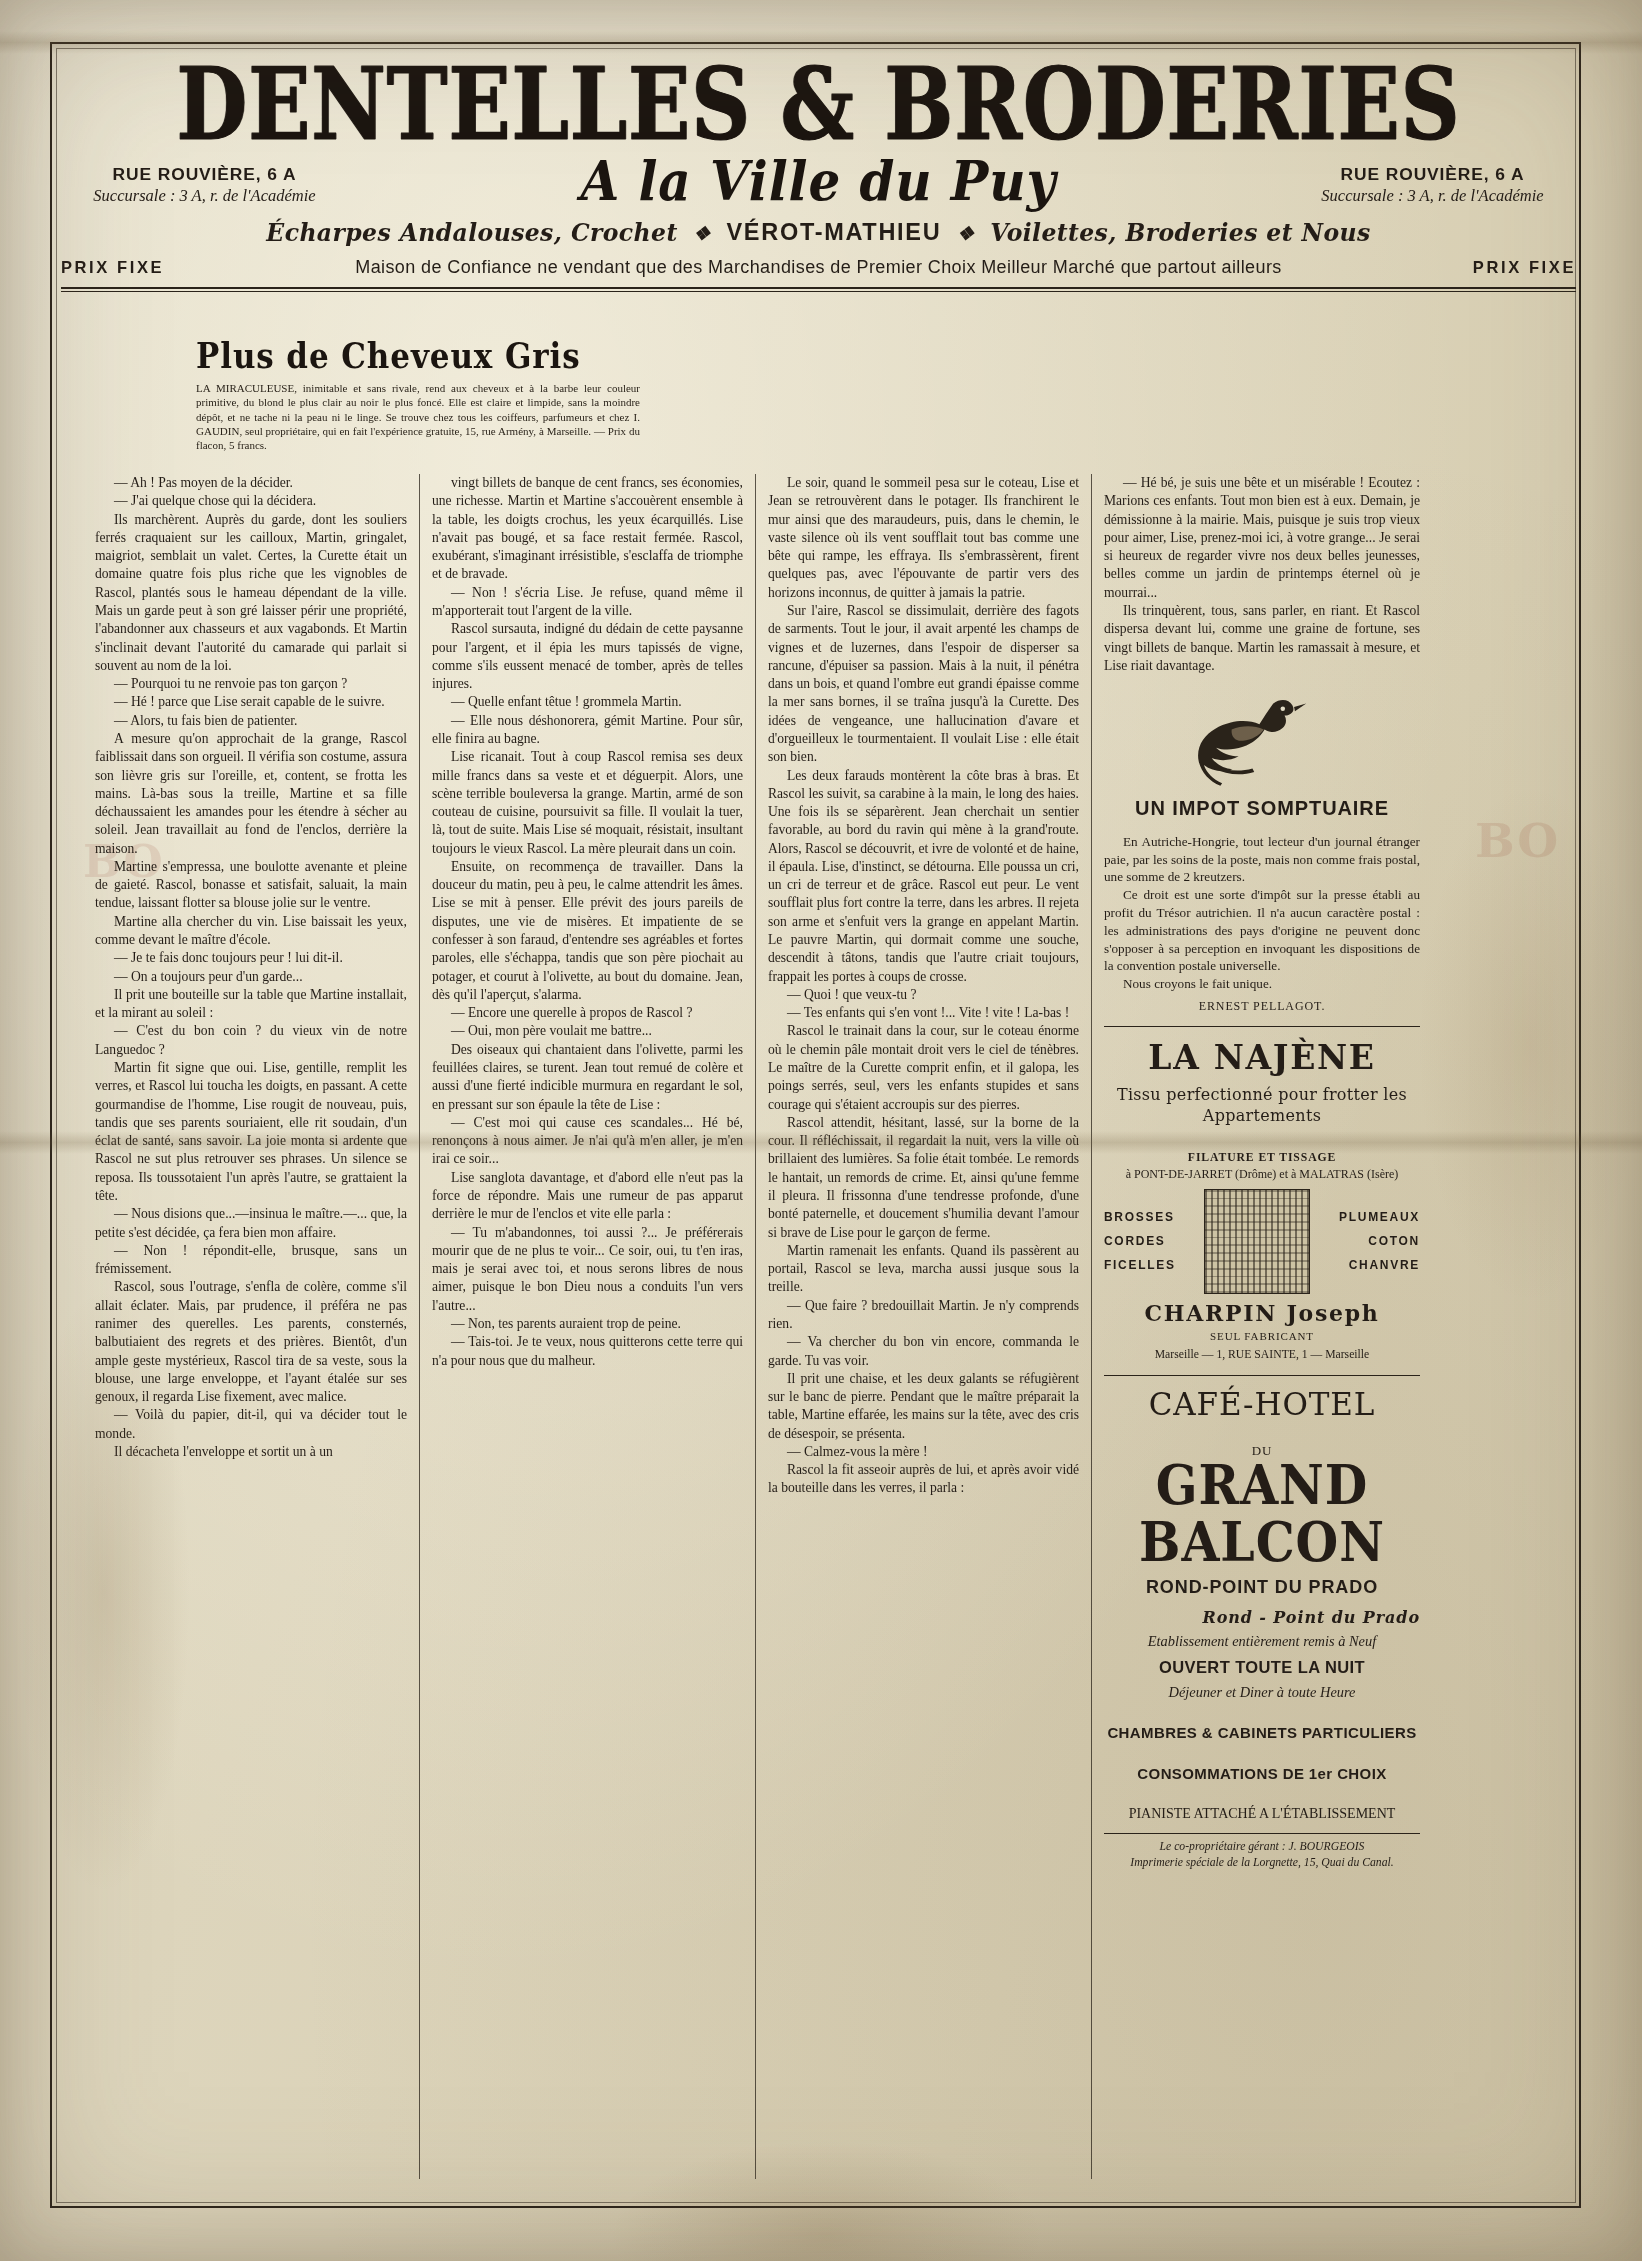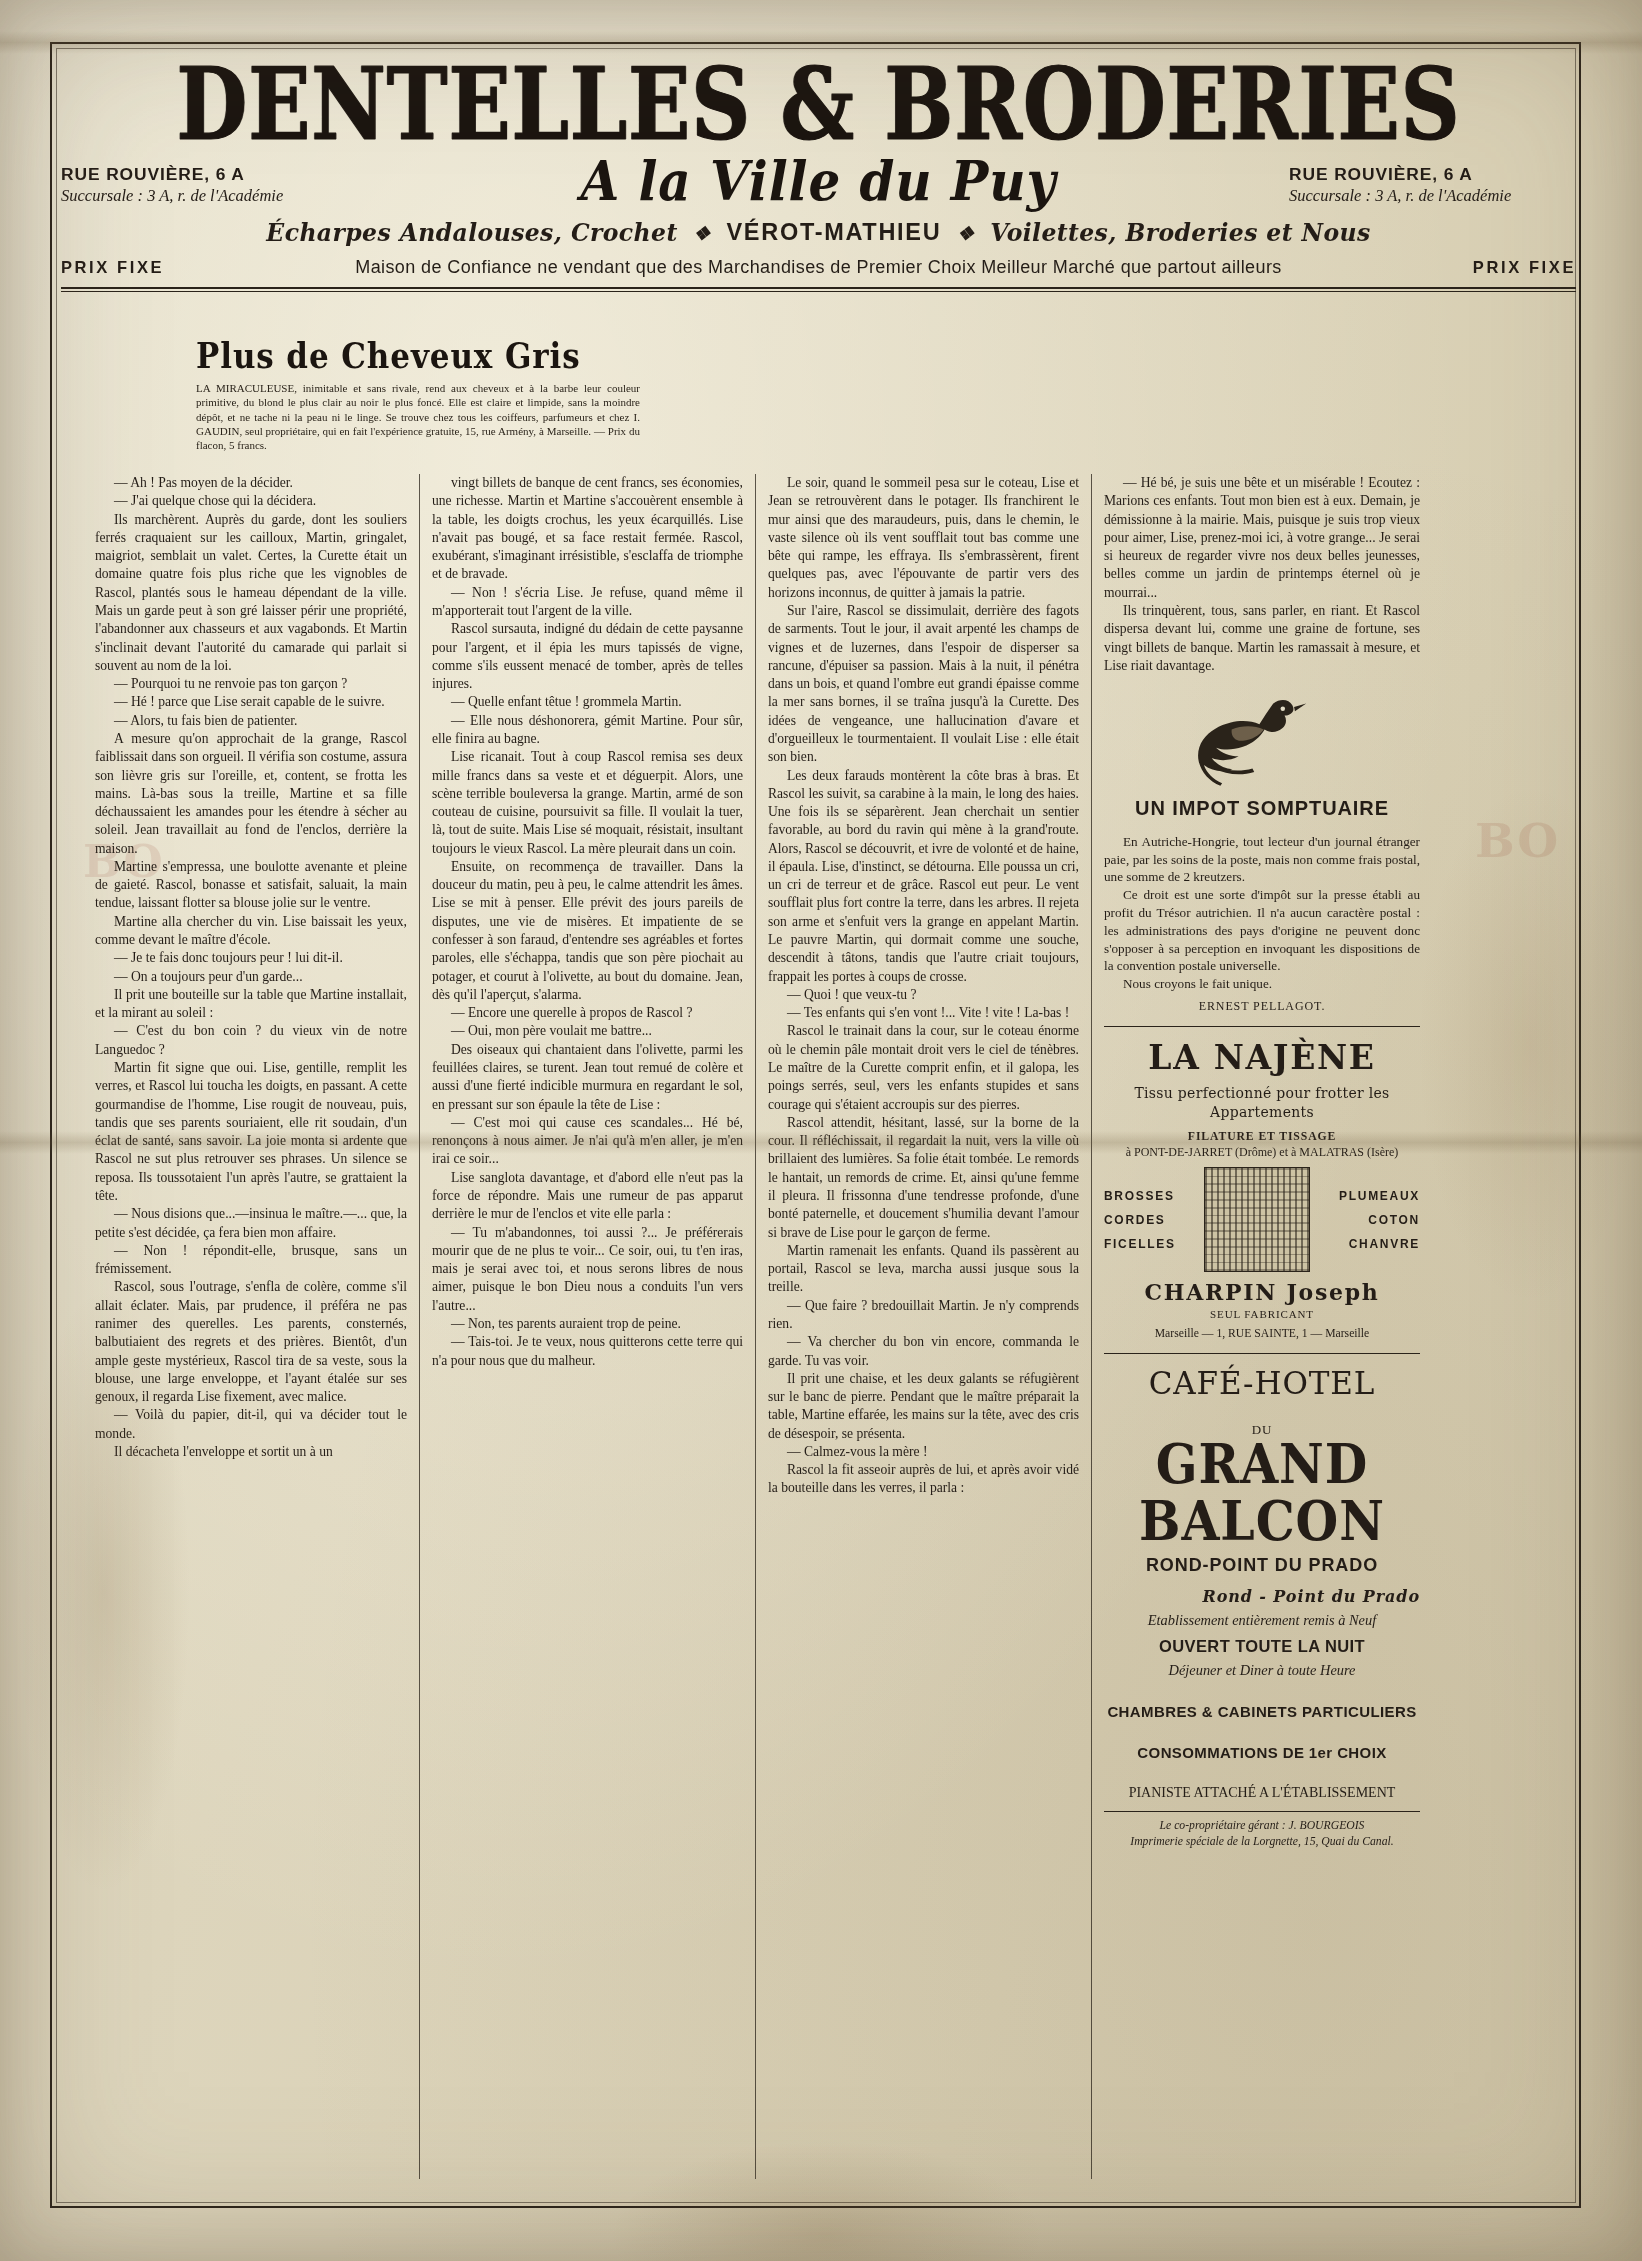--- a/index.html
+++ b/index.html
@@ -79,20 +79,21 @@
     text-shadow: 0.9px 0 0 rgba(27,21,16,0.55), -0.9px 0 0 rgba(27,21,16,0.35);
   }
   .mh-row2 {
     display: flex;
     align-items: flex-end;
     justify-content: space-between;
     margin-top: 19px;
   }
   .mh-addr {
     width: 287px;
+    text-align: center;
     line-height: 1.25;
   }
   .mh-addr .l1 {
     font-family: "Liberation Sans", sans-serif;
     font-weight: bold;
     font-size: 17.4px;
     letter-spacing: 0.9px;
   }
   .mh-addr .l2 {
     font-family: "Liberation Serif", serif;
@@ -239,23 +240,23 @@
     text-align: center;
     font-family: "DejaVu Serif", serif;
     font-weight: bold;
     font-size: 33px;
     letter-spacing: 1.7px;
     margin: 7px 0 3.5px;
   }
   .najene-sub {
     text-align: center;
     font-family: "DejaVu Serif", serif;
-    font-size: 14px;
+    font-size: 16px;
     letter-spacing: 0.3px;
-    margin-bottom: 7px;
+    margin-bottom: 23px;
   }
   .najene-fil {
     text-align: center;
     font-size: 11.7px;
     letter-spacing: 0.9px;
     font-weight: bold;
   }
   .najene-addr {
     text-align: center;
     font-size: 12px;

